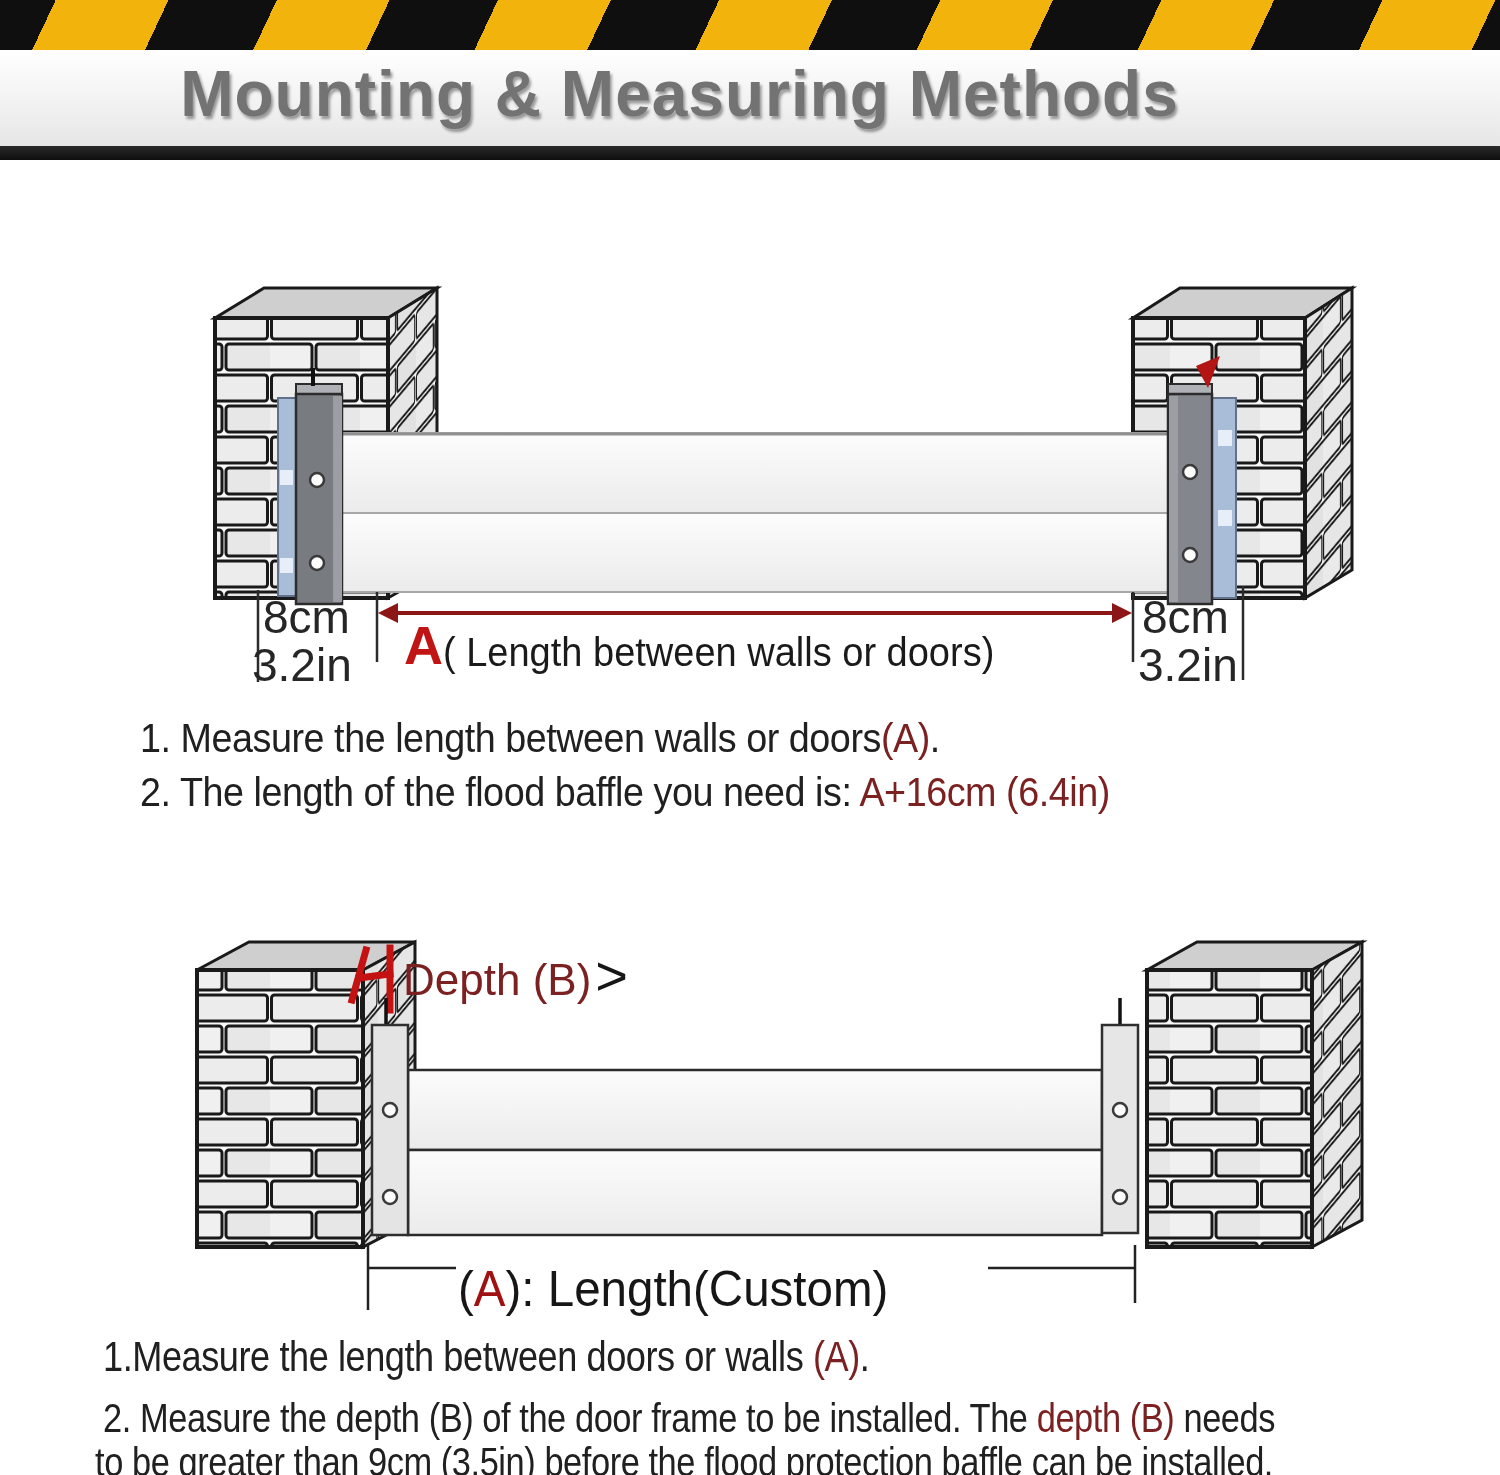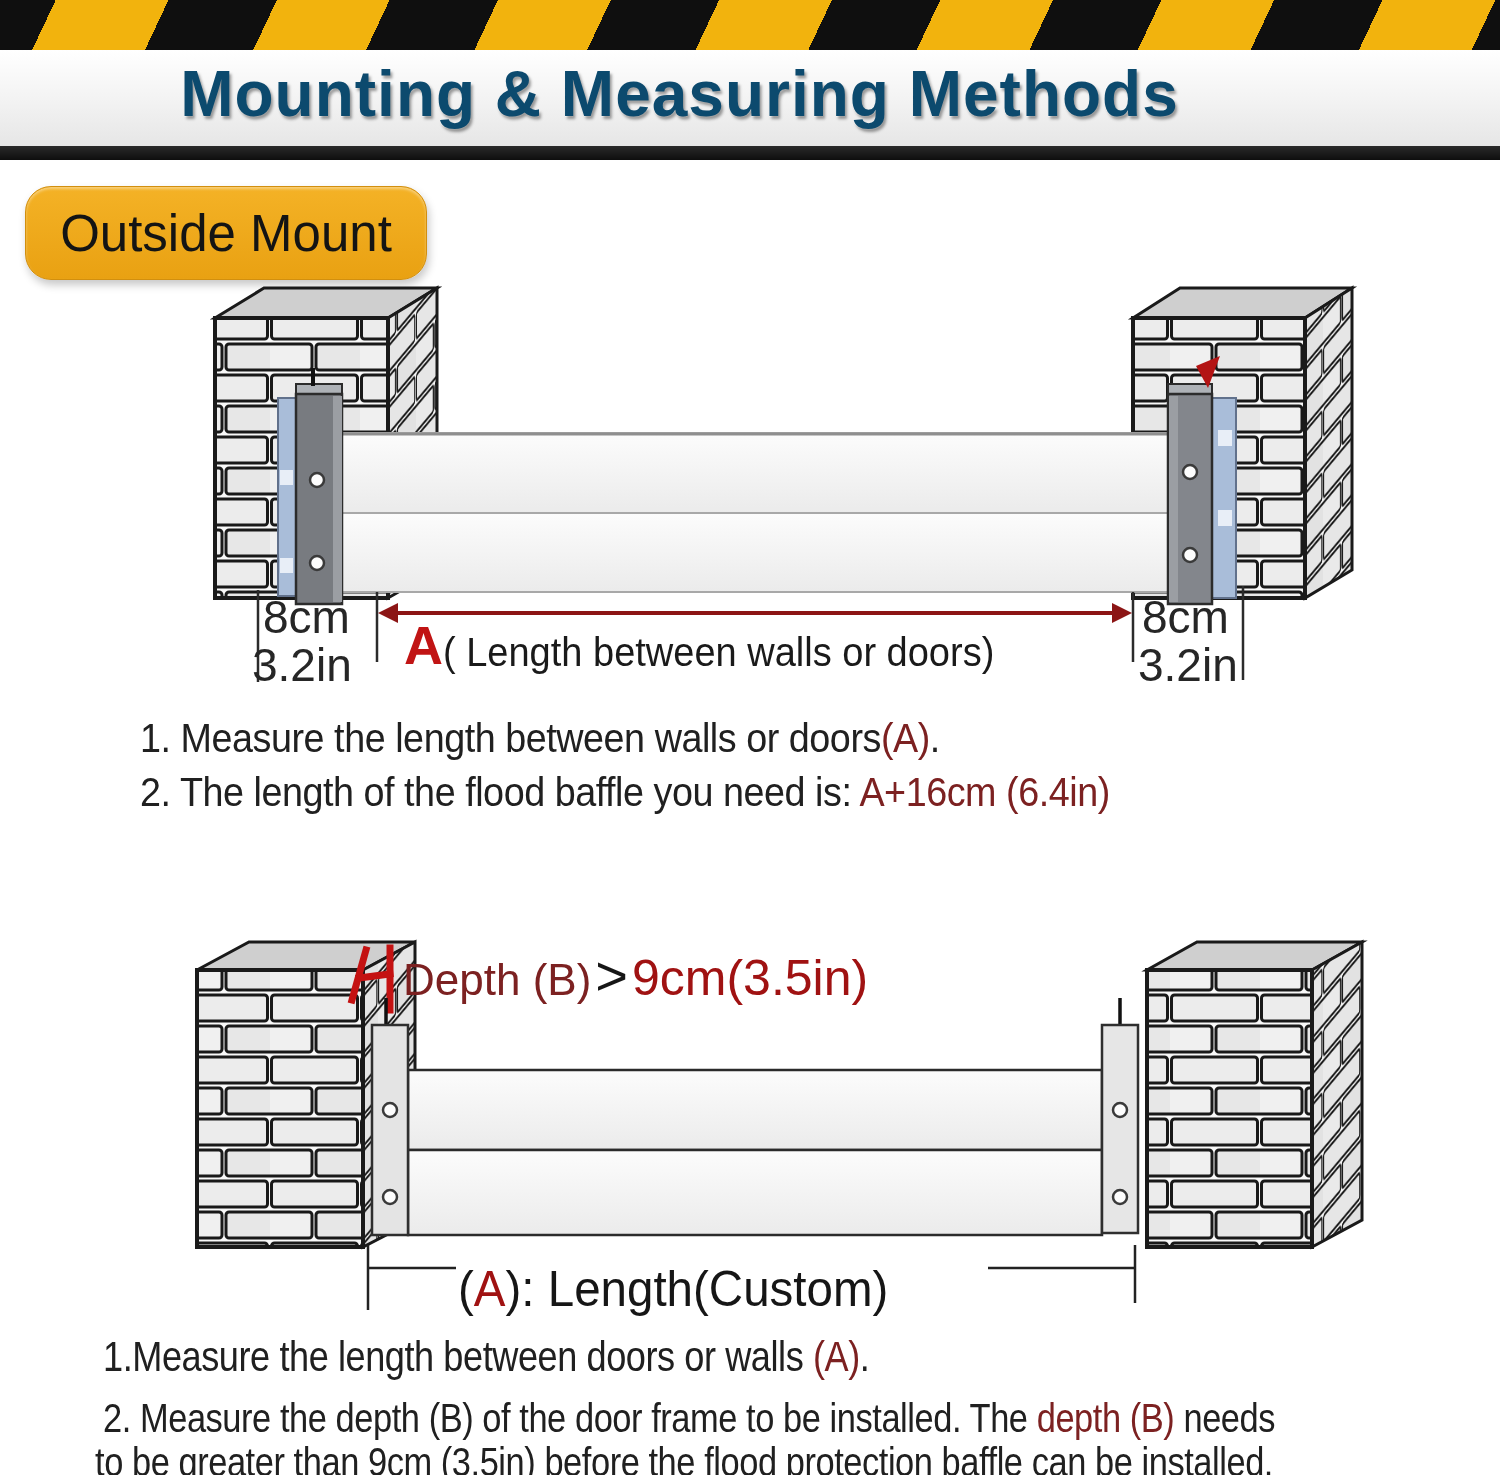--- a/index.html
+++ b/index.html
@@ -4,21 +4,21 @@
 <style>
   html,body{margin:0;padding:0;background:#fff;}
   #canvas{position:relative;width:1500px;height:1475px;overflow:hidden;background:#fff;
           font-family:"Liberation Sans",sans-serif;}
   .abs{position:absolute;}
   .txt{white-space:nowrap;color:#1b1b1b;line-height:1;}
   .caution{left:-30px;top:-48px;width:1580px;height:100px;transform:rotate(0.25deg);transform-origin:left top;
            background:repeating-linear-gradient(115deg,#0f0f0f 0 98px,#f2b30d 98px 200px);
            box-shadow:0 4px 8px rgba(0,0,0,.35);}
   .title-band{left:0;top:50px;width:1500px;height:96px;background:linear-gradient(180deg,#ffffff 0%,#f2f2f2 55%,#e6e6e6 100%);}
-  .title{left:0;top:62px;width:1359px;text-align:center;font-size:64px;font-weight:bold;color:#0c4a6e;
+  .title{left:0;top:62px;width:1359px;text-align:center;font-size:64px;font-weight:bold;color:#737373;
          letter-spacing:1px;text-shadow:2px 3px 3px rgba(0,0,0,.38),0 1px 0 #fff;}
   .black-bar{left:0;top:146px;width:1500px;height:14px;background:linear-gradient(180deg,#2a2a2a,#0e0e0e);}
   .pill{background:linear-gradient(180deg,#f4b226,#e9a112);border:1px solid #d28f0e;border-radius:26px;
         box-shadow:2px 5px 8px rgba(0,0,0,.22), inset 0 2px 3px rgba(255,255,255,.4);
         display:flex;align-items:center;justify-content:center;font-size:51px;color:#141414;}
   .dimtxt{font-size:46px;color:#262626;}
   .redA{font-size:54px;font-weight:bold;color:#c11414;}
   .caption{font-size:40px;color:#1a1a1a;transform:scaleX(.95);transform-origin:0 50%;}
   .step{font-size:41px;color:#202020;transform:scaleX(.92);transform-origin:0 50%;letter-spacing:-.5px;}
   .stepB{font-size:40px;color:#202020;transform:scaleX(.86);transform-origin:0 50%;letter-spacing:-.5px;}
@@ -33,23 +33,20 @@
 </head>
 <body>
 
 <div id="canvas">
 
   <div class="abs caution"></div>
   <div class="abs title-band"></div>
   <div class="abs title txt">Mounting &amp; Measuring Methods</div>
   <div class="abs black-bar"></div>
 
-  <div class="abs pill" style="left:25px;top:186px;width:400px;height:92px;">
-    <span>Outside Mount</span>
-  </div>
 
   <svg class="abs" style="left:0;top:0;" width="1500" height="1475" viewBox="0 0 1500 1475">
     <defs>
       <linearGradient id="panelGrad" x1="0" y1="0" x2="0" y2="1">
         <stop offset="0" stop-color="#fcfcfc"></stop>
           <stop offset="1" stop-color="#ebebeb"></stop>
       </linearGradient>
       <pattern id="brick" patternUnits="userSpaceOnUse" width="90" height="62">
         <rect width="90" height="62" fill="#f8f8f8"></rect>
         <rect x="1.5" y="3" width="86" height="26" rx="3" fill="#ececec" stroke="#191919" stroke-width="3"></rect>
@@ -170,21 +167,20 @@
   <div class="abs txt step" style="left:140px;top:718px;">
     <span>1. Measure the length between walls or doors</span><span class="maroon">(A)</span><span>.</span>
   </div>
   <div class="abs txt step" style="left:140px;top:772px;">
     <span>2. The length of the flood baffle you need is: </span><span class="maroon">A+16cm (6.4in)</span>
   </div>
 
   <div class="abs txt depthline" style="left:403px;top:948px;">
     <span class="depth-label">Depth (B) </span>
     <span class="depth-gt">&gt;</span>
-    <span class="depth-val">9cm(3.5in)</span>
   </div>
 
   <div class="abs txt dimA" style="left:458px;top:1264px;">
     <span>(</span><span class="dred">A</span><span>): Length(Custom)</span>
   </div>
 
   <div class="abs txt stepB" style="left:103px;top:1336px;font-size:42px;">
     <span>1.Measure the length between doors or walls </span><span class="maroon">(A)</span><span>.</span>
   </div>
   <div class="abs txt stepB" style="left:103px;top:1398px;">

